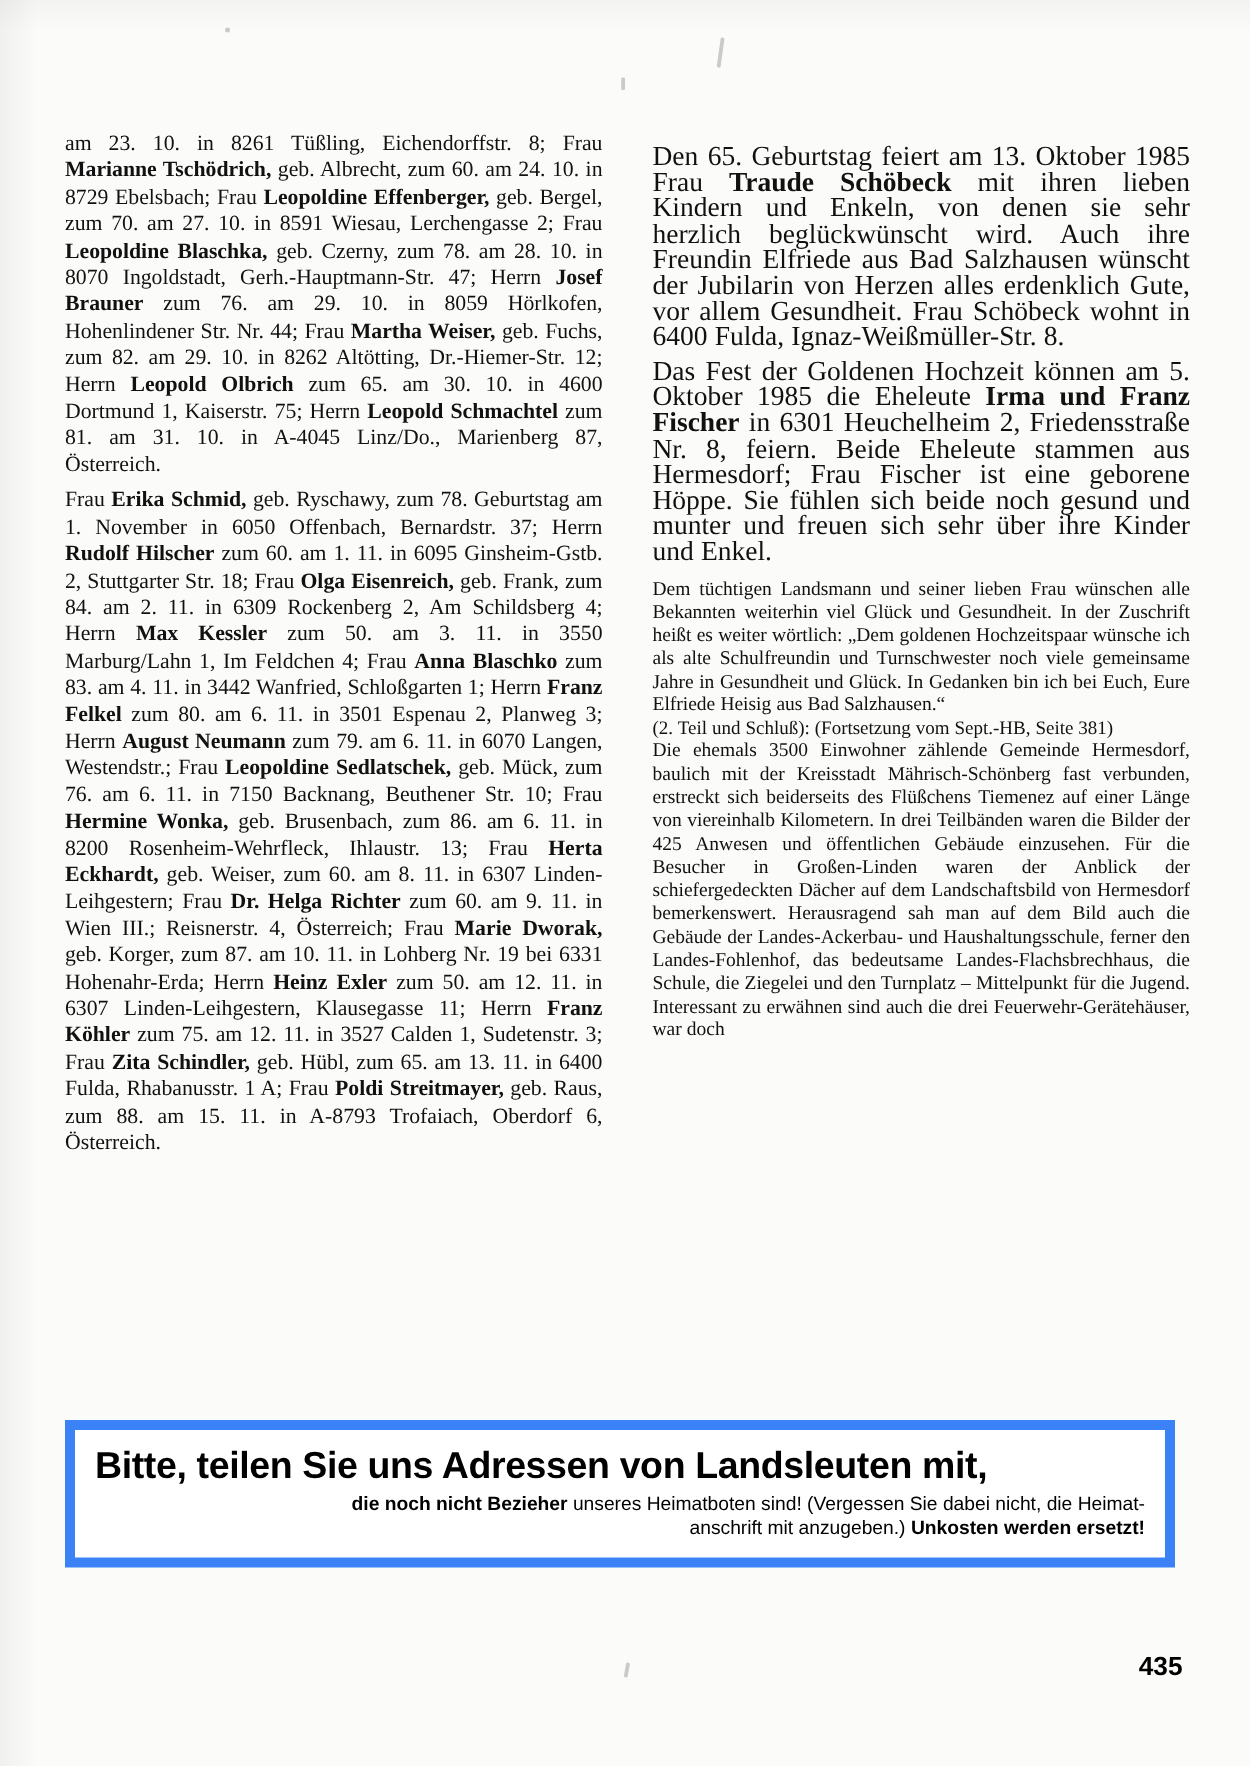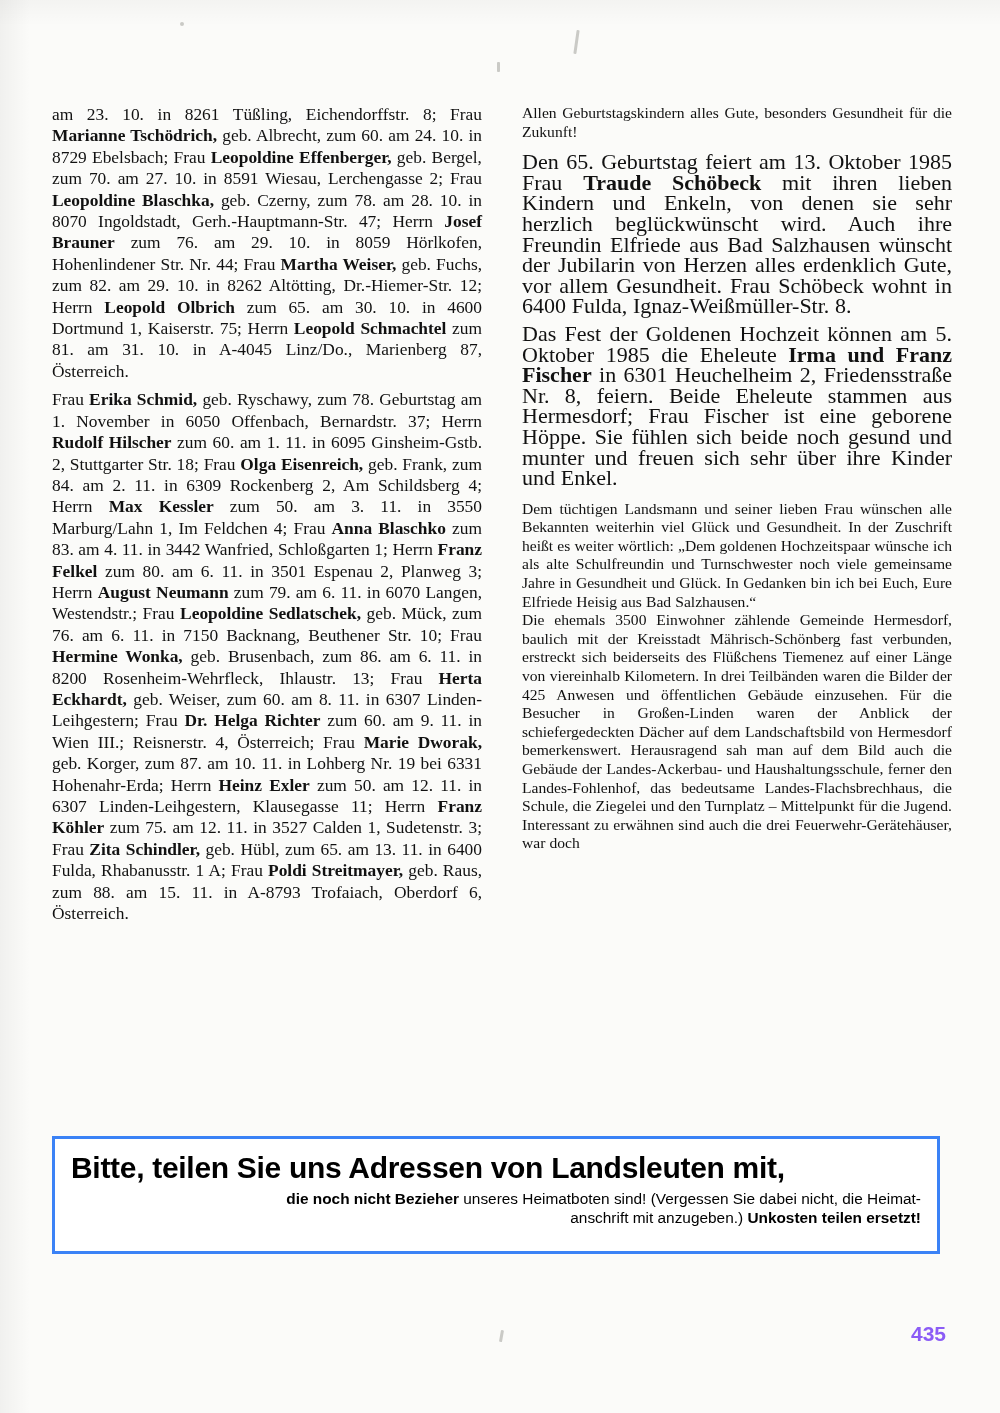--- a/index.html
+++ b/index.html
@@ -69,21 +69,21 @@
     font-size: 15.2px !important;
     line-height: 18.2px !important;
   }
   b { font-weight: bold; }
   .notice {
     position: absolute;
     left: 52px;
     top: 1136px;
     width: 888px;
     height: 118px;
-    border: 3px solid #3b82f6;
+    border: 8px solid #3b82f6;
     background: #fff;
     box-sizing: border-box;
   }
   .notice-inner {
     padding: 12px 16px 10px 16px;
     font-family: "Liberation Sans", sans-serif;
   }
   .notice-title {
     font-size: 30px;
     font-weight: bold;
@@ -99,21 +99,21 @@
     margin: 0;
     color: #000;
   }
   .page-number {
     position: absolute;
     right: 54px;
     top: 1322px;
     font-family: "Liberation Sans", sans-serif;
     font-size: 21px;
     font-weight: bold;
-    color: #8b5cf6;
+    color: #000000;
   }
   .speck {
     position: absolute;
     background: #9a9a94;
     border-radius: 50%;
     opacity: 0.5;
   }
 </style>
 </head>
 <body>
@@ -126,32 +126,32 @@
   <div class="speck" style="left:500px; top:1330px; width:3px; height:12px; border-radius:1px; transform:rotate(10deg);"></div>
 
   <div class="columns">
 
     <div class="col col-left">
       <p>am 23. 10. in 8261 Tüßling, Eichendorffstr. 8; Frau <b>Marianne Tschödrich,</b> geb. Albrecht, zum 60. am 24. 10. in 8729 Ebelsbach; Frau <b>Leopoldine Effenberger,</b> geb. Bergel, zum 70. am 27. 10. in 8591 Wiesau, Lerchengasse 2; Frau <b>Leopoldine Blaschka,</b> geb. Czerny, zum 78. am 28. 10. in 8070 Ingoldstadt, Gerh.-Hauptmann-Str. 47; Herrn <b>Josef Brauner</b> zum 76. am 29. 10. in 8059 Hörlkofen, Hohenlindener Str. Nr. 44; Frau <b>Martha Weiser,</b> geb. Fuchs, zum 82. am 29. 10. in 8262 Altötting, Dr.-Hiemer-Str. 12; Herrn <b>Leopold Olbrich</b> zum 65. am 30. 10. in 4600 Dortmund 1, Kaiserstr. 75; Herrn <b>Leopold Schmachtel</b> zum 81. am 31. 10. in A-4045 Linz/Do., Marienberg 87, Österreich.</p>
       <p class="para-gap-sm">Frau <b>Erika Schmid,</b> geb. Ryschawy, zum 78. Geburtstag am 1. November in 6050 Offenbach, Bernardstr. 37; Herrn <b>Rudolf Hilscher</b> zum 60. am 1. 11. in 6095 Ginsheim-Gstb. 2, Stuttgarter Str. 18; Frau <b>Olga Eisenreich,</b> geb. Frank, zum 84. am 2. 11. in 6309 Rockenberg 2, Am Schildsberg 4; Herrn <b>Max Kessler</b> zum 50. am 3. 11. in 3550 Marburg/Lahn 1, Im Feldchen 4; Frau <b>Anna Blaschko</b> zum 83. am 4. 11. in 3442 Wanfried, Schloßgarten 1; Herrn <b>Franz Felkel</b> zum 80. am 6. 11. in 3501 Espenau 2, Planweg 3; Herrn <b>August Neumann</b> zum 79. am 6. 11. in 6070 Langen, Westendstr.; Frau <b>Leopoldine Sedlatschek,</b> geb. Mück, zum 76. am 6. 11. in 7150 Backnang, Beuthener Str. 10; Frau <b>Hermine Wonka,</b> geb. Brusenbach, zum 86. am 6. 11. in 8200 Rosenheim-Wehrfleck, Ihlaustr. 13; Frau <b>Herta Eckhardt,</b> geb. Weiser, zum 60. am 8. 11. in 6307 Linden-Leihgestern; Frau <b>Dr. Helga Richter</b> zum 60. am 9. 11. in Wien III.; Reisnerstr. 4, Österreich; Frau <b>Marie Dworak,</b> geb. Korger, zum 87. am 10. 11. in Lohberg Nr. 19 bei 6331 Hohenahr-Erda; Herrn <b>Heinz Exler</b> zum 50. am 12. 11. in 6307 Linden-Leihgestern, Klausegasse 11; Herrn <b>Franz Köhler</b> zum 75. am 12. 11. in 3527 Calden 1, Sudetenstr. 3; Frau <b>Zita Schindler,</b> geb. Hübl, zum 65. am 13. 11. in 6400 Fulda, Rhabanusstr. 1 A; Frau <b>Poldi Streitmayer,</b> geb. Raus, zum 88. am 15. 11. in A-8793 Trofaiach, Oberdorf 6, Österreich.</p>
     </div>
 
     <div class="col col-right">
-      <p class="small">Allen Geburtstagskindern alles Gute, besonders Gesundheit für die Zukunft!</p>
       <p class="para-gap">Den 65. Geburtstag feiert am 13. Oktober 1985 Frau <b>Traude Schöbeck</b> mit ihren lieben Kindern und Enkeln, von denen sie sehr herzlich beglückwünscht wird. Auch ihre Freundin Elfriede aus Bad Salzhausen wünscht der Jubilarin von Herzen alles erdenklich Gute, vor allem Gesundheit. Frau Schöbeck wohnt in 6400 Fulda, Ignaz-Weißmüller-Str. 8.</p>
       <p class="para-gap-sm">Das Fest der Goldenen Hochzeit können am 5. Oktober 1985 die Eheleute <b>Irma und Franz Fischer</b> in 6301 Heuchelheim 2, Friedensstraße Nr. 8, feiern. Beide Eheleute stammen aus Hermesdorf; Frau Fischer ist eine geborene Höppe. Sie fühlen sich beide noch gesund und munter und freuen sich sehr über ihre Kinder und Enkel.</p>
       <p class="para-gap small">Dem tüchtigen Landsmann und seiner lieben Frau wünschen alle Bekannten weiterhin viel Glück und Gesundheit. In der Zuschrift heißt es weiter wörtlich: „Dem goldenen Hochzeitspaar wünsche ich als alte Schulfreundin und Turnschwester noch viele gemeinsame Jahre in Gesundheit und Glück. In Gedanken bin ich bei Euch, Eure Elfriede Heisig aus Bad Salzhausen.“</p>
+      <p class="smaller">(2. Teil und Schluß): (Fortsetzung vom Sept.-HB, Seite 381)</p>
       <p class="small">Die ehemals 3500 Einwohner zählende Gemeinde Hermesdorf, baulich mit der Kreisstadt Mährisch-Schönberg fast verbunden, erstreckt sich beiderseits des Flüßchens Tiemenez auf einer Länge von viereinhalb Kilometern. In drei Teilbänden waren die Bilder der 425 Anwesen und öffentlichen Gebäude einzusehen. Für die Besucher in Großen-Linden waren der Anblick der schiefergedeckten Dächer auf dem Landschaftsbild von Hermesdorf bemerkenswert. Herausragend sah man auf dem Bild auch die Gebäude der Landes-Ackerbau- und Haushaltungsschule, ferner den Landes-Fohlenhof, das bedeutsame Landes-Flachsbrechhaus, die Schule, die Ziegelei und den Turnplatz – Mittelpunkt für die Jugend. Interessant zu erwähnen sind auch die drei Feuerwehr-Gerätehäuser, war doch</p>
     </div>
 
   </div>
 
   <div class="notice">
     <div class="notice-inner">
       <p class="notice-title">Bitte, teilen Sie uns Adressen von Landsleuten mit,</p>
       <p class="notice-sub"><b>die noch nicht Bezieher</b> unseres Heimatboten sind! (Vergessen Sie dabei nicht, die Heimat-</p>
-      <p class="notice-sub">anschrift mit anzugeben.) <b>Unkosten teilen ersetzt!</b></p>
+      <p class="notice-sub">anschrift mit anzugeben.) <b>Unkosten werden ersetzt!</b></p>
     </div>
   </div>
 
   <div class="page-number">435</div>
 
 </div>
 
 </body></html>

